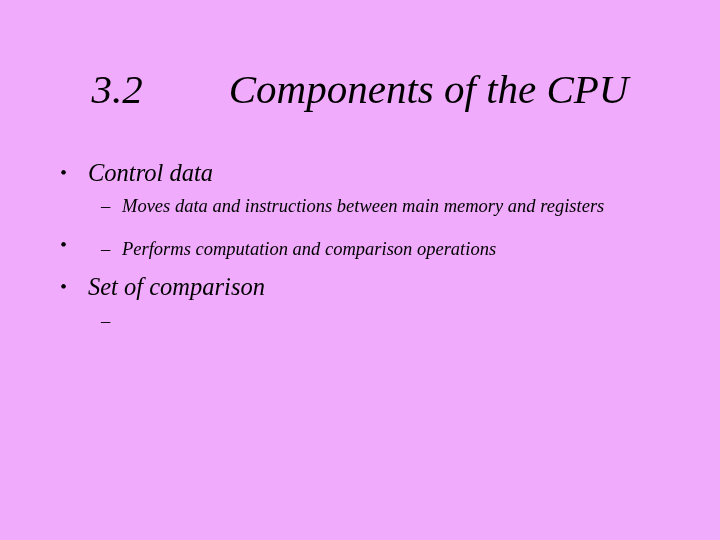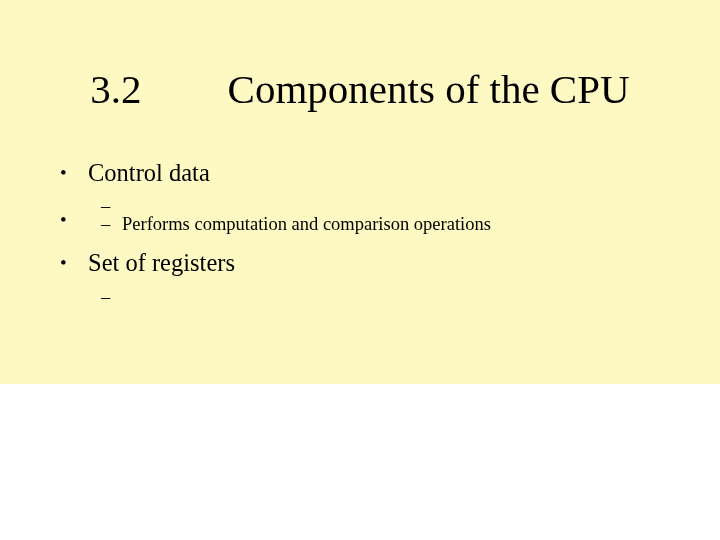--- a/index.html
+++ b/index.html
@@ -15,22 +15,23 @@
     color: #000000;
     overflow: hidden;
     position: relative;
   }
 
   .slide {
     position: absolute;
     left: 0;
     top: 0;
     width: 720px;
-    height: 384px;
-    background: #fef9c3;
+    height: 540px;
+    background: #f0abfc;
+    font-style: italic;
   }
 
   
   .slide-title {
     position: absolute;
     left: 36px;
     top: 66px;
     width: 648px;
     text-align: center;
     font-size: 41px;
@@ -111,38 +112,39 @@
 
   <div class="body-block">
 
     <div class="lvl1">
       <span class="marker">•</span>
       <span class="text">Control data</span>
     </div>
     <div class="sp-a"></div>
     <div class="lvl2">
       <span class="marker">–</span>
+      <span class="text">Moves data and instructions between main memory and registers</span>
     </div>
 
     <div class="sp-b"></div>
 
     <div class="lvl1">
       <span class="marker">•</span>
     </div>
     <div class="sp-c"></div>
     <div class="lvl2">
       <span class="marker">–</span>
       <span class="text">Performs computation and comparison operations</span>
     </div>
 
     <div class="sp-d"></div>
 
     <div class="lvl1">
       <span class="marker">•</span>
-      <span class="text">Set of registers</span>
+      <span class="text">Set of comparison</span>
     </div>
     <div class="sp-e"></div>
     <div class="lvl2">
       <span class="marker">–</span>
     </div>
 
   </div>
 </div>
 
 </body></html>

